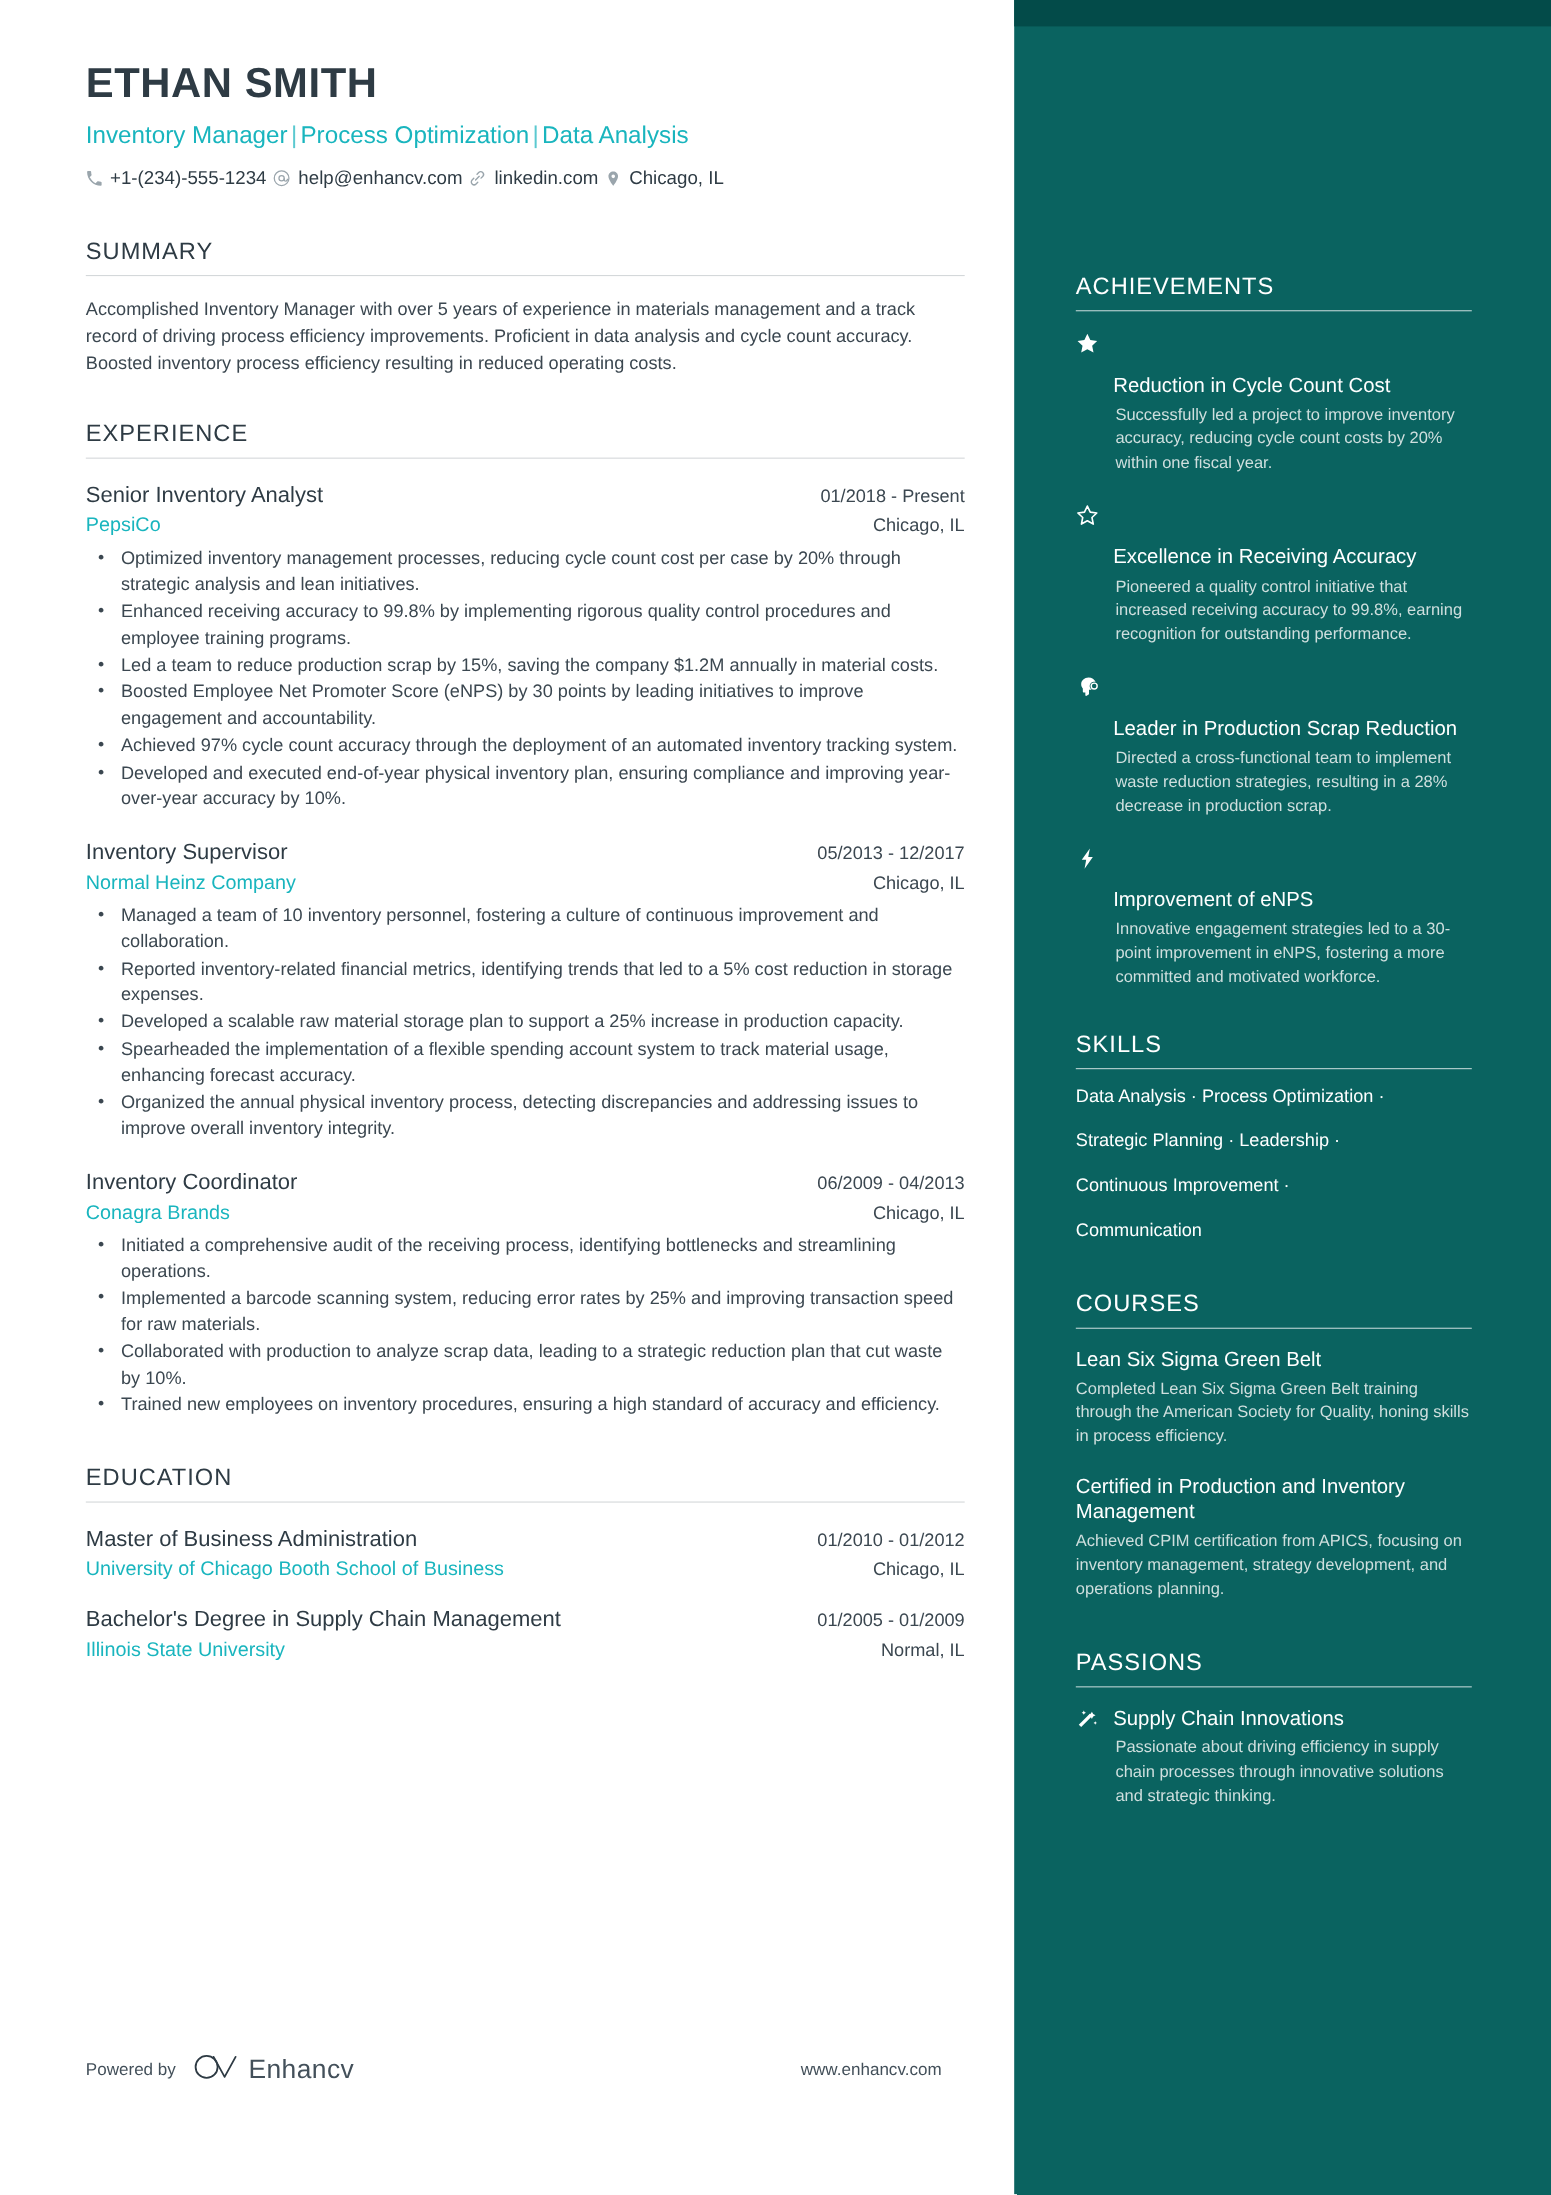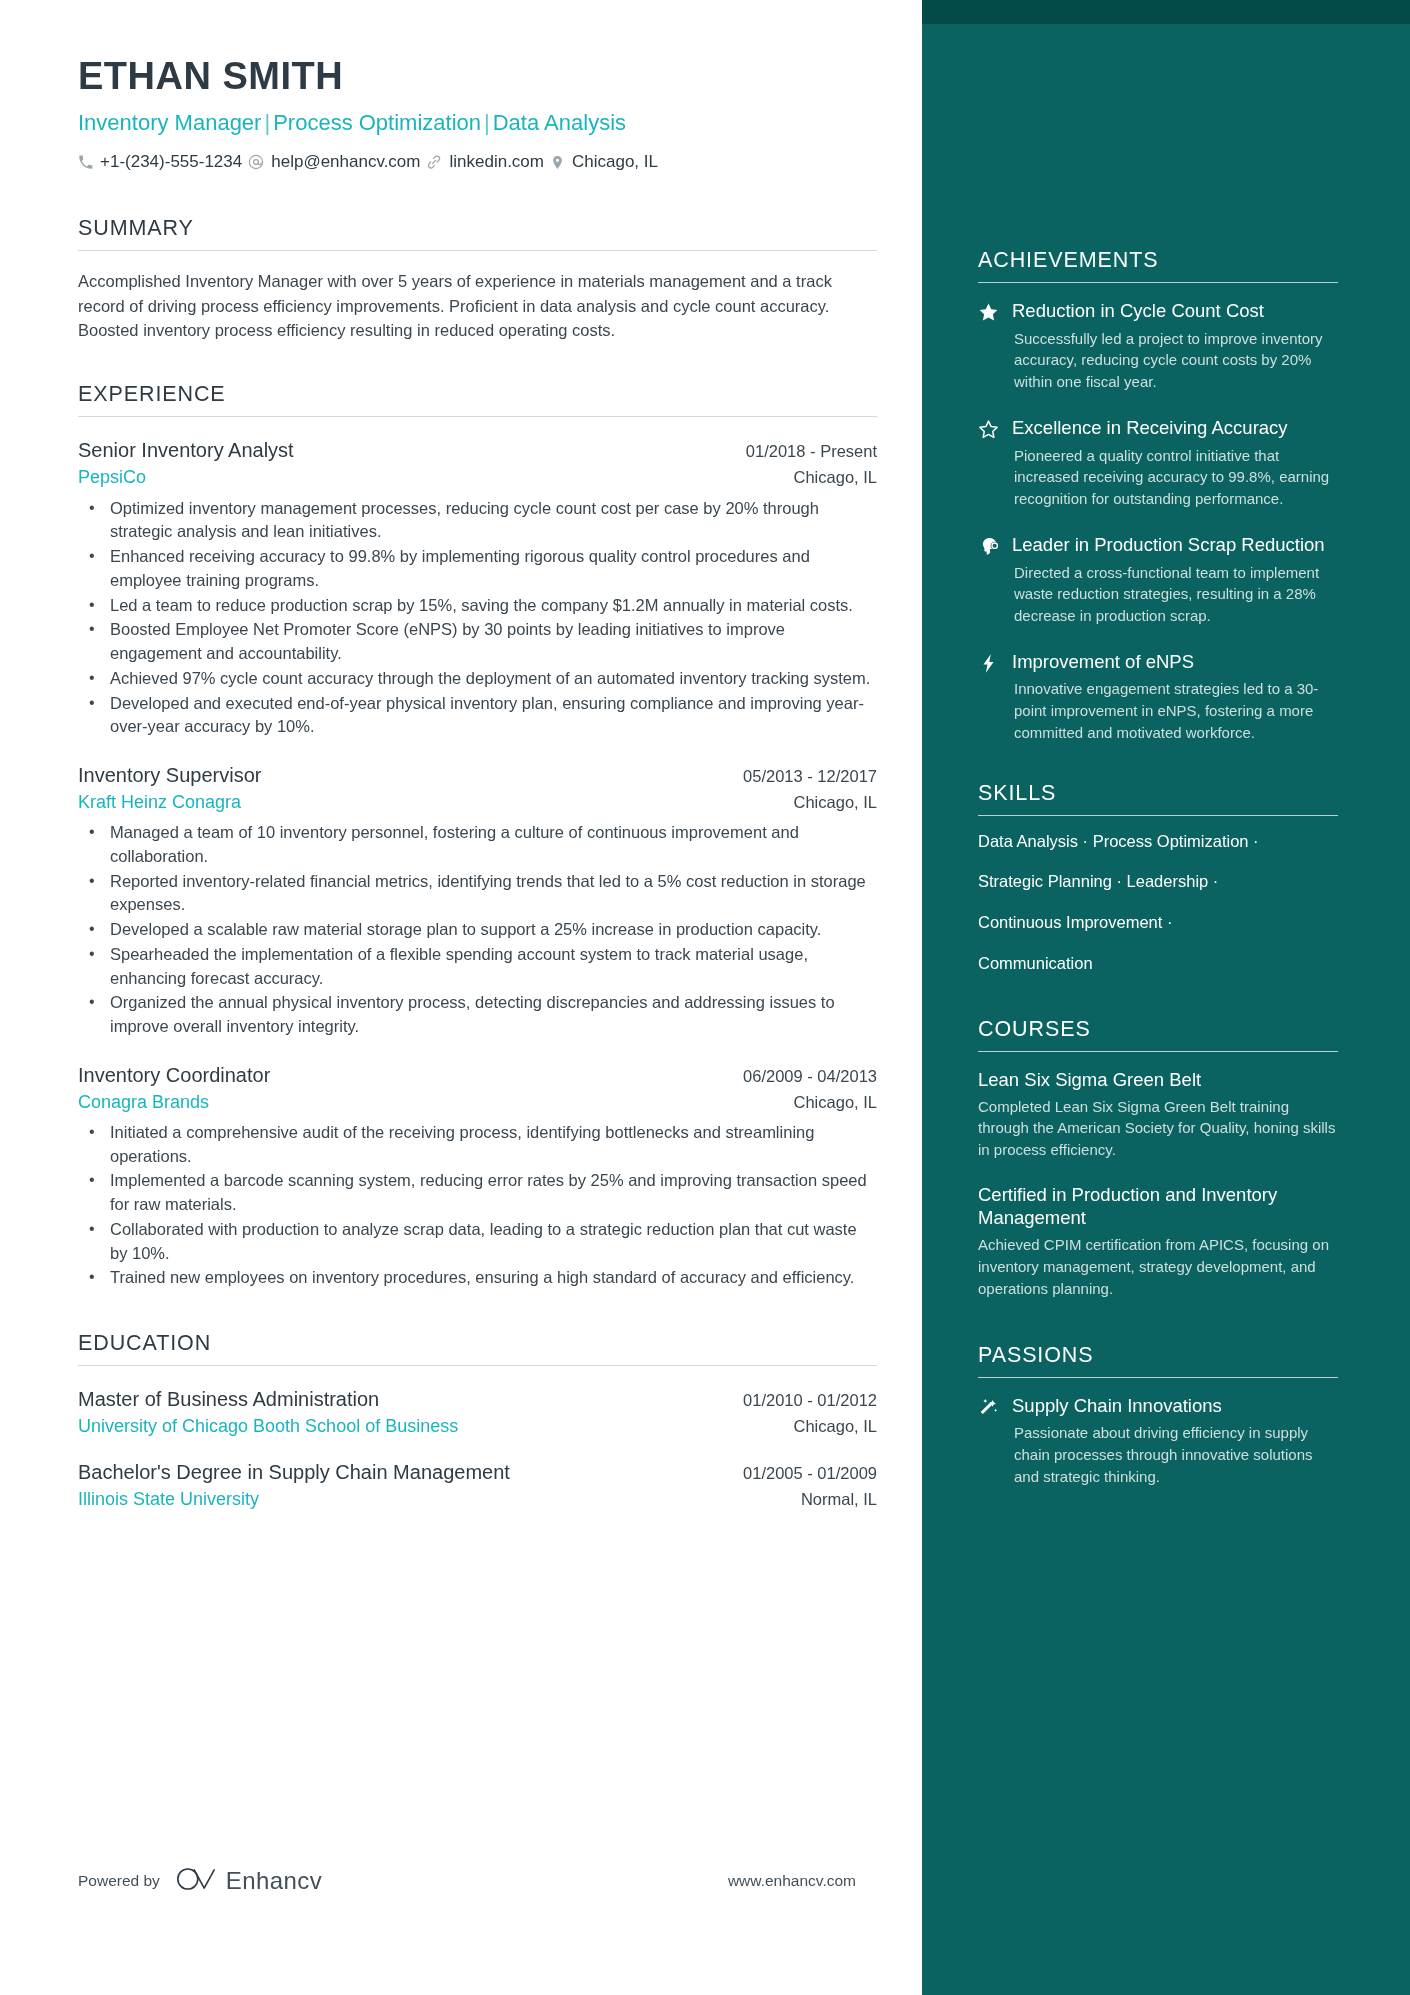--- a/index.html
+++ b/index.html
@@ -58,21 +58,21 @@
   }
 
   .ach-item { display: flex; margin-bottom: 23px; }
   .ach-ico {
     width: 34px;
     min-width: 34px;
     padding-top: 3px;
     display: block;
   }
   .ach-ico svg { display: block; }
-  .ach-body { flex: 1; }
+  .ach-body { flex: 1; margin-top: 39px; }
   .ach-title {
     font-size: 18.5px;
     line-height: 1.28;
     color: #ffffff;
     margin-bottom: 5px;
   }
   .ach-desc {
     font-size: 15px;
     line-height: 1.45;
     color: #cfdfde;
@@ -299,21 +299,21 @@
       </div>
 
       <div class="sp-exp"></div>
 
       <div>
         <div class="row2">
           <div class="job-title">Inventory Supervisor</div>
           <div class="job-dates">05/2013 - 12/2017</div>
         </div>
         <div class="row2">
-          <div class="job-company">Kraft Heinz Conagra</div>
+          <div class="job-company">Normal Heinz Company</div>
           <div class="job-loc">Chicago, IL</div>
         </div>
         <ul class="bullets">
           <li>Managed a team of 10 inventory personnel, fostering a culture of continuous improvement and collaboration.</li>
           <li>Reported inventory-related financial metrics, identifying trends that led to a 5% cost reduction in storage expenses.</li>
           <li>Developed a scalable raw material storage plan to support a 25% increase in production capacity.</li>
           <li>Spearheaded the implementation of a flexible spending account system to track material usage, enhancing forecast accuracy.</li>
           <li>Organized the annual physical inventory process, detecting discrepancies and addressing issues to improve overall inventory integrity.</li>
         </ul>
       </div>

